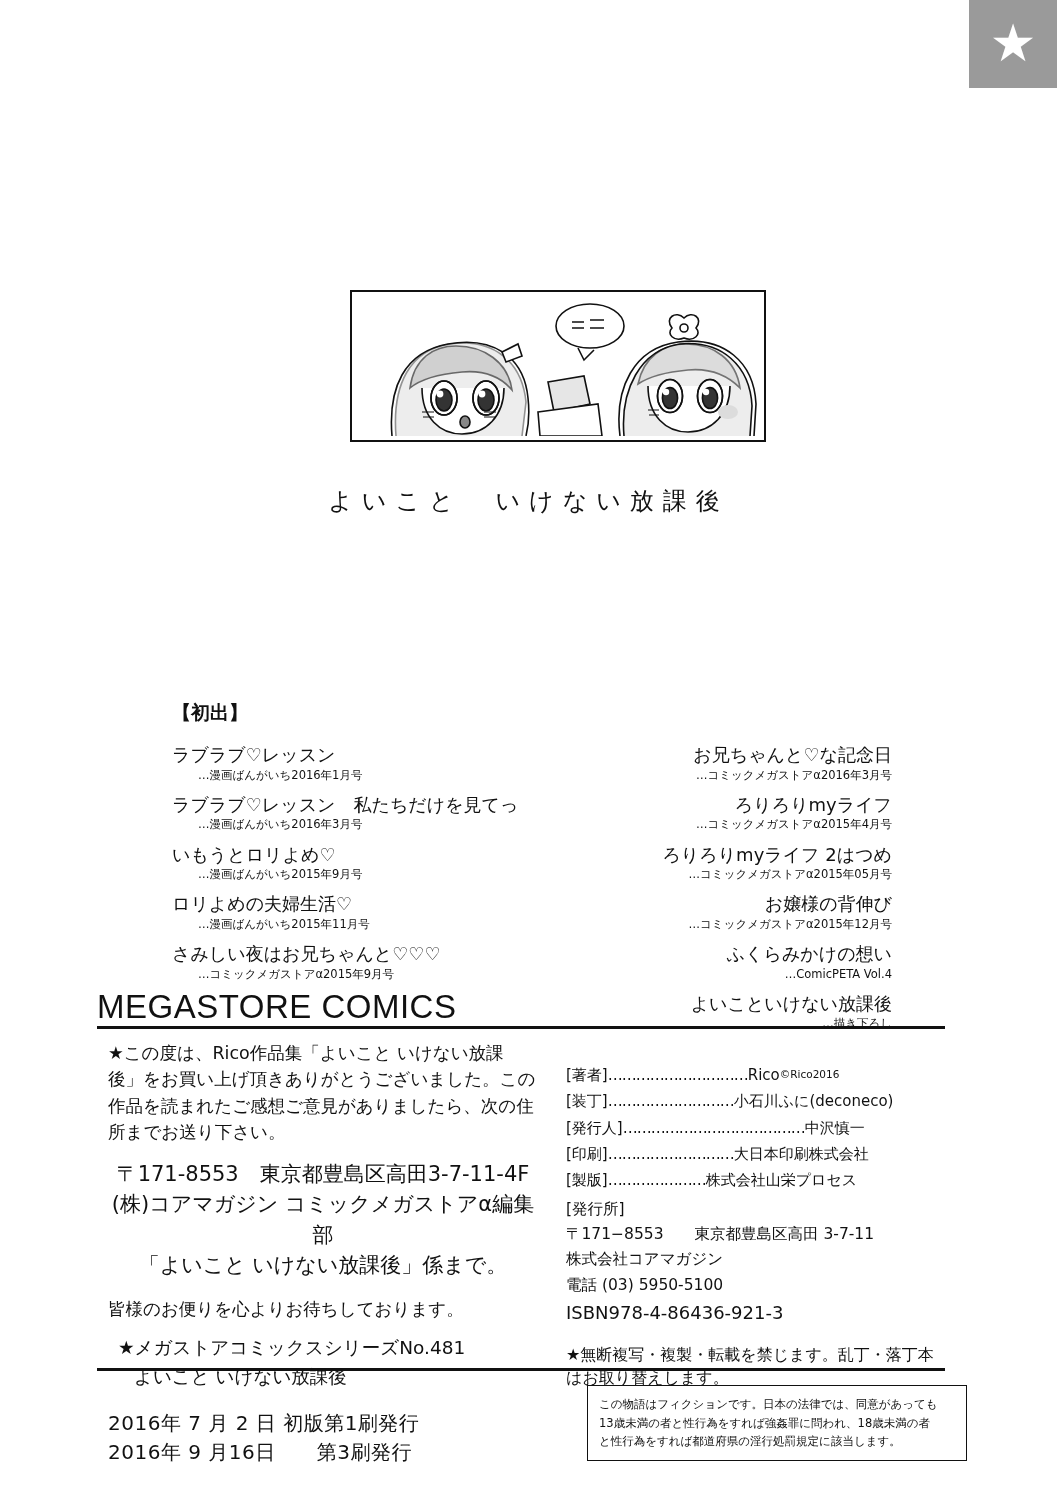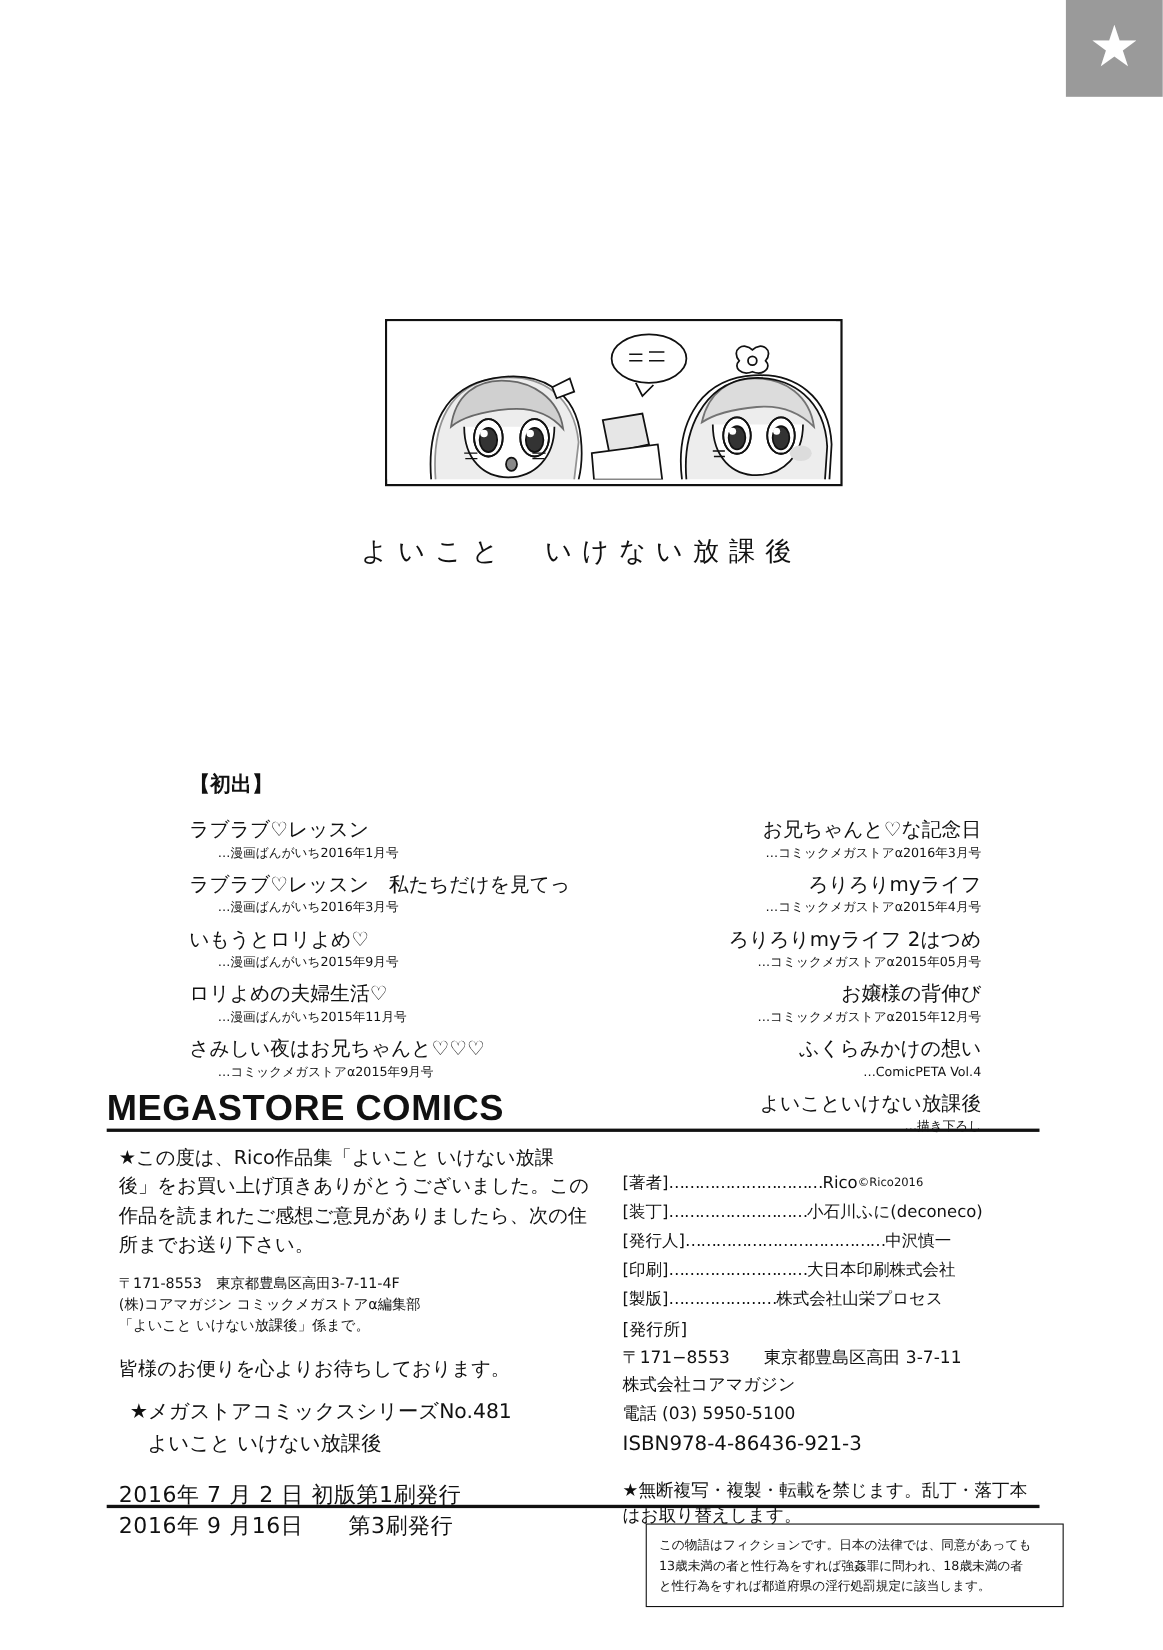--- a/index.html
+++ b/index.html
@@ -99,21 +99,21 @@
     padding-left: 26px;
     line-height: 1.5;
   }
 
   
   .ms-heading {
     position: absolute;
     left: 97px;
     top: 988px;
     font-size: 33px;
-    font-weight: bold;
+    font-weight: normal;
     letter-spacing: 0.5px;
     font-family: "Liberation Sans", sans-serif;
     color: #111;
   }
   .rule {
     position: absolute;
     left: 97px;
     width: 848px;
     height: 3px;
     background: #111;
@@ -129,23 +129,24 @@
     width: 430px;
     font-family: "DejaVu Sans", sans-serif;
     color: #111;
   }
   .cl-para {
     font-size: 17.5px;
     line-height: 1.5;
     margin: 0 0 14px 0;
   }
   .cl-addr {
-    font-size: 13px;
+    font-size: 21px;
     line-height: 1.45;
     margin: 0 0 16px 0;
+    text-align: center;
   }
   .cl-thanks {
     font-size: 17.5px;
     margin: 0 0 14px 0;
   }
   .cl-series {
     font-size: 18.5px;
     margin: 0 0 4px 0;
     padding-left: 10px;
   }

